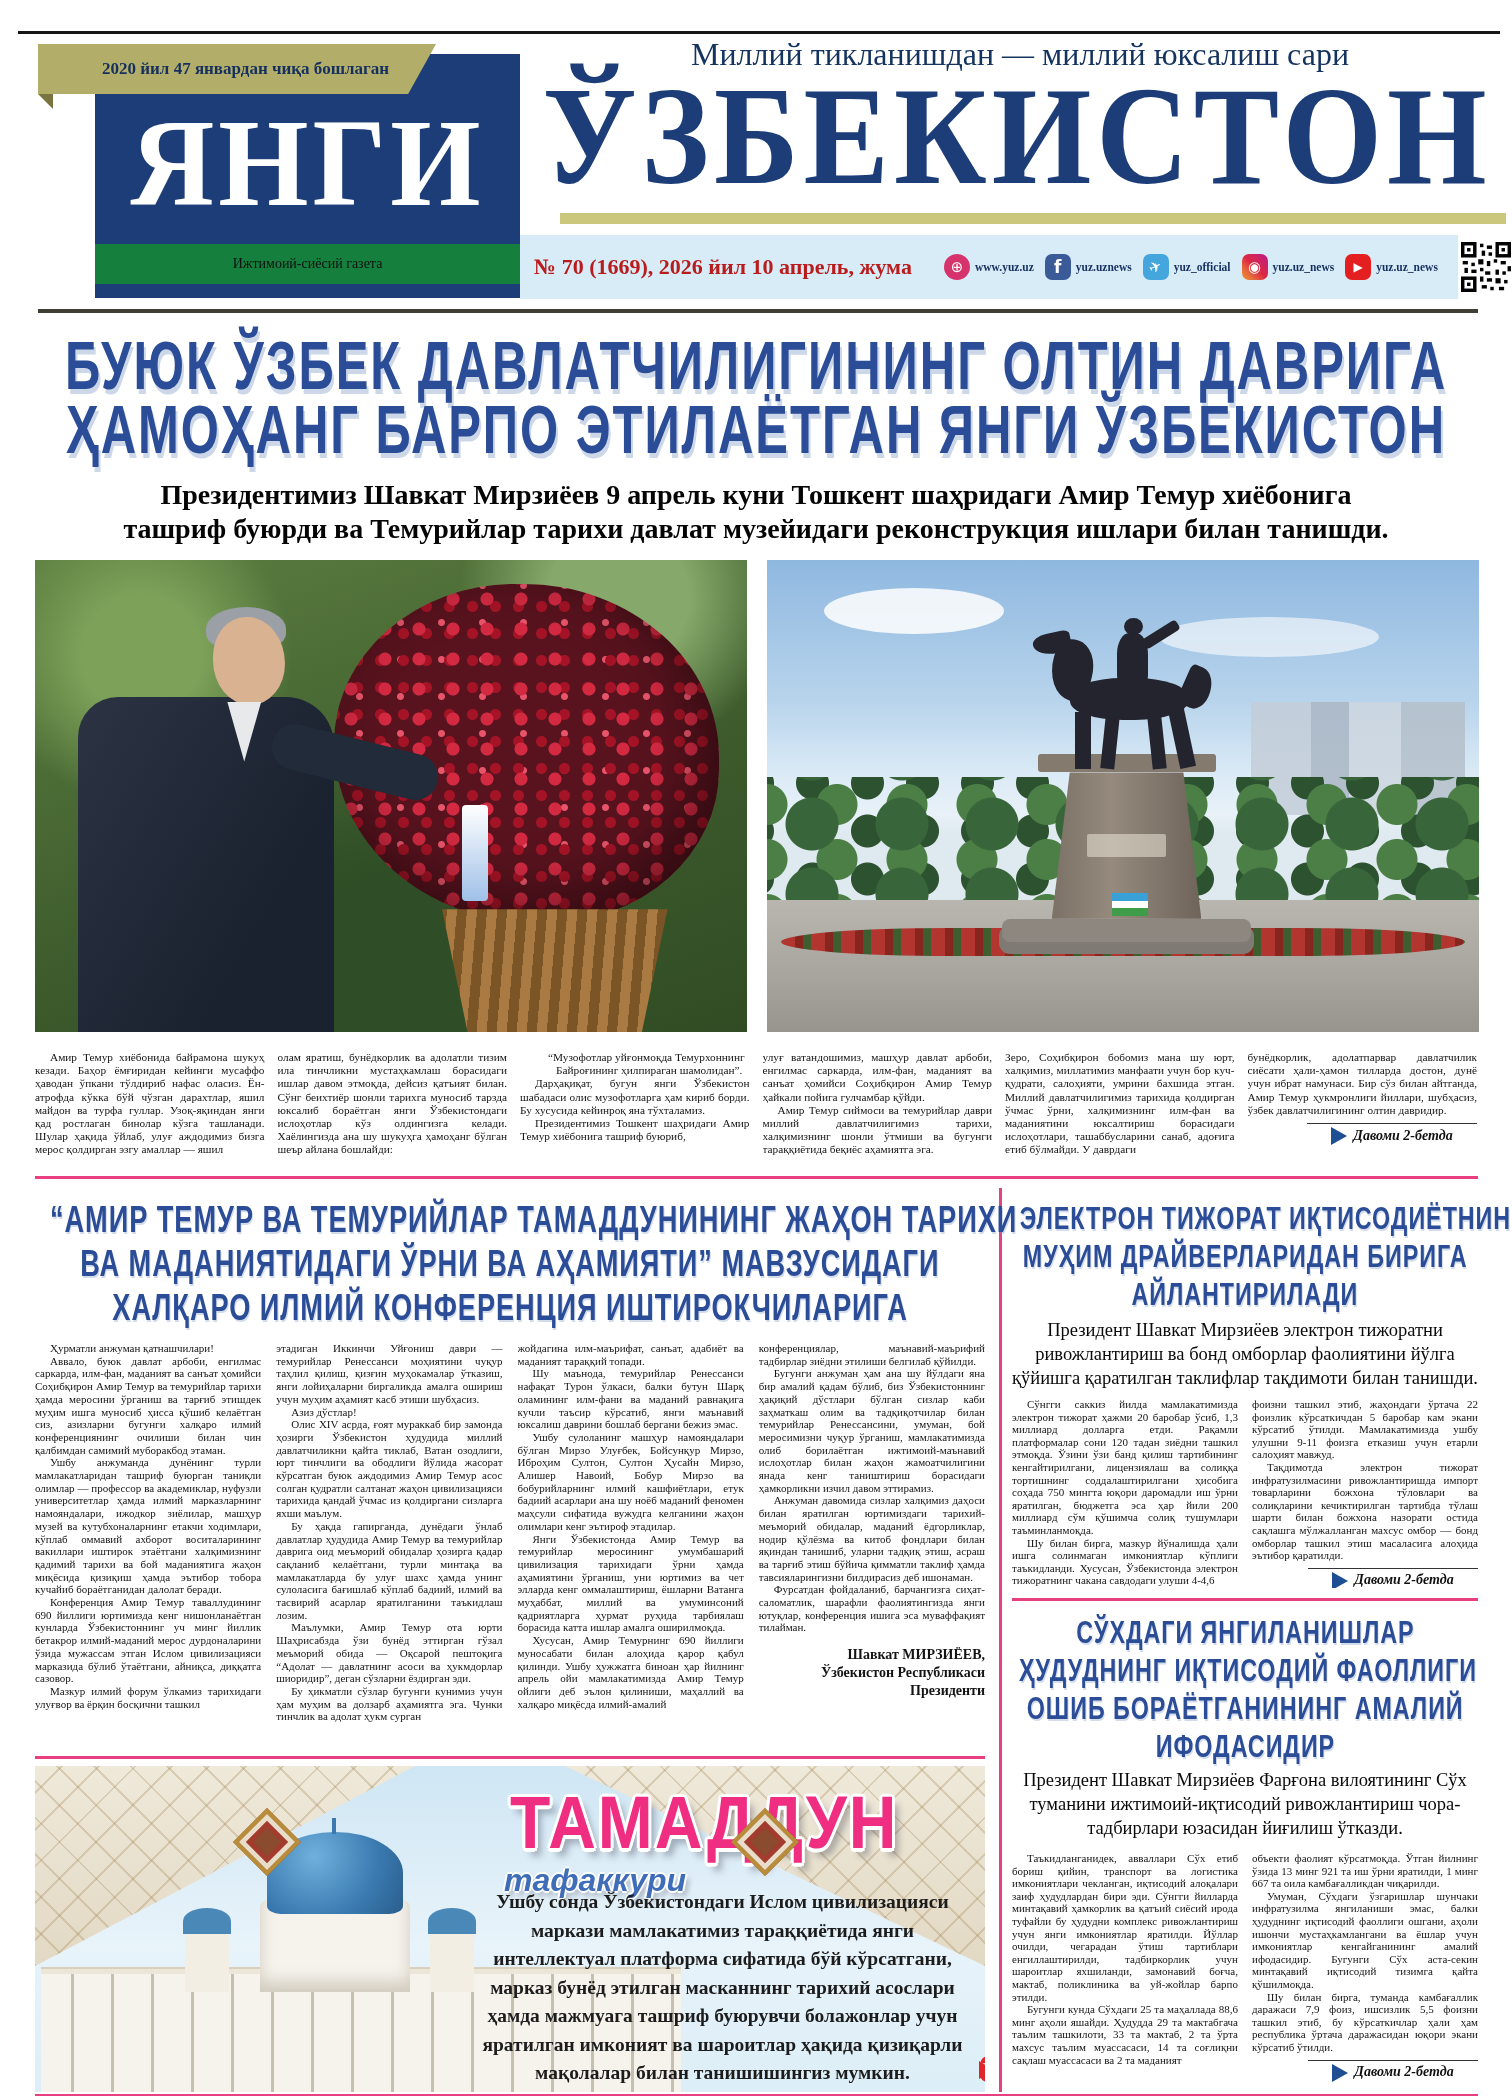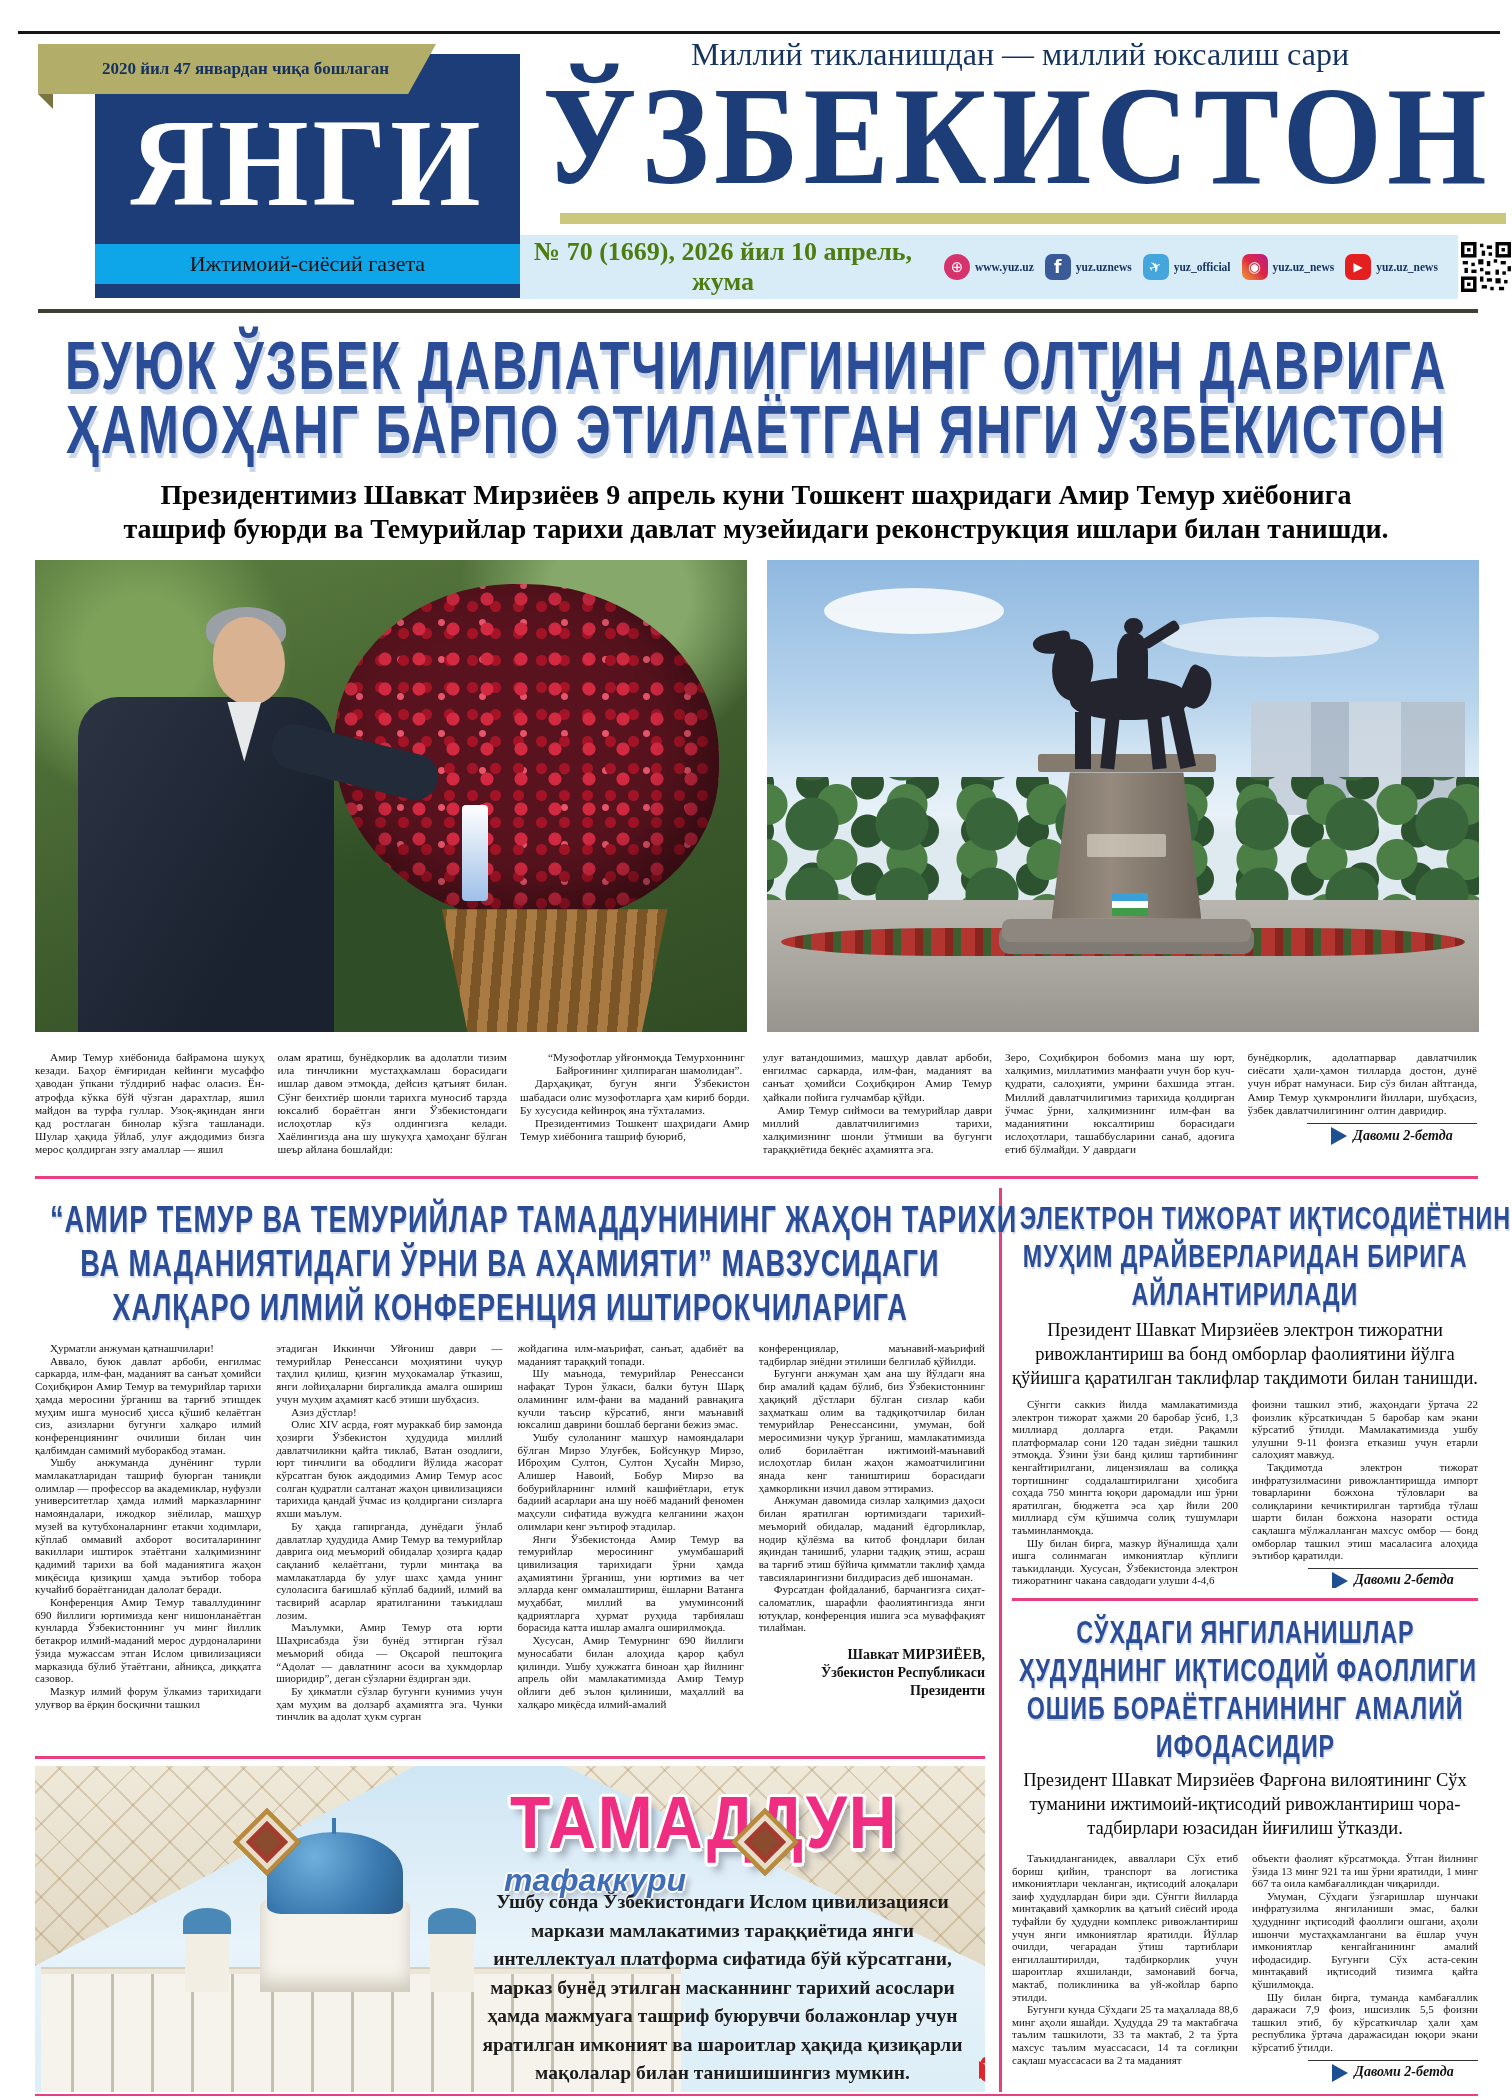--- a/index.html
+++ b/index.html
@@ -10,32 +10,32 @@
   .masthead-left{position:absolute;left:95px;top:54px;width:425px;height:190px;background:#1c3d78;
         display:flex;align-items:flex-end;justify-content:center;}
   .masthead-left span{color:#fff;font-weight:bold;font-size:116px;line-height:150px;letter-spacing:4px;
         transform:scaleY(1.08);transform-origin:bottom;}
   .founded-tag{position:absolute;left:38px;top:44px;width:398px;height:50px;background:#b2ad69;
         clip-path:polygon(0 0,100% 0,93% 100%,0 100%);display:flex;align-items:center;z-index:3;
         padding-left:64px;box-sizing:border-box;}
   .founded-tag span{font-weight:bold;font-size:17px;color:#15305f;}
   .tag-fold{position:absolute;left:38px;top:94px;width:0;height:0;z-index:2;
         border-top:15px solid #7a7540;border-left:15px solid transparent;}
-  .gazeta-label{position:absolute;left:95px;top:244px;width:425px;height:40px;background:#0ea5e9;
-        display:flex;align-items:center;justify-content:center;font-size:22px;color:#101010;}
+  .gazeta-label{position:absolute;left:95px;top:244px;width:425px;height:40px;background:#15803d;
+        display:flex;align-items:center;justify-content:center;font-size:14px;color:#101010;}
   .navy-bar{position:absolute;left:95px;top:284px;width:425px;height:14px;background:#1c3d78;}
   .slogan{position:absolute;left:545px;top:36px;width:950px;text-align:center;
         font-size:32px;color:#14335f;}
   .masthead-right{position:absolute;left:528px;top:64px;width:978px;text-align:center;
         font-weight:bold;font-size:128px;line-height:130px;color:#1c3d78;letter-spacing:5px;}
   .masthead-right span{display:inline-block;transform:scaleY(1.1);transform-origin:top;}
   .olive-underline{position:absolute;left:560px;top:213px;width:946px;height:11px;background:#cbc77d;}
   .info-bar{position:absolute;left:520px;top:235px;width:938px;height:64px;background:#d8ecf8;
         display:flex;align-items:center;box-sizing:border-box;padding:0 8px;}
-  .issue{width:390px;text-align:center;font-weight:bold;font-size:26px;color:#4d7c0f;}
+  .issue{width:390px;text-align:center;font-weight:bold;font-size:22px;color:#b91c1c;}
   .socials{display:flex;align-items:center;gap:11px;margin-left:26px;}
   .soc{display:flex;align-items:center;gap:5px;}
   .sic{width:26px;height:26px;border-radius:7px;color:#fff;display:inline-flex;align-items:center;
         justify-content:center;font-size:15px;font-family:"DejaVu Sans",sans-serif;flex:none;}
   .site{background:#d6336c;border-radius:50%;}
   .fb{background:#3a5a98;font-weight:bold;font-size:17px;}
   .tg{background:#45a6dd;}
   .tg i{font-style:normal;display:inline-block;transform:rotate(-25deg);}
   .ig{background:linear-gradient(45deg,#f09433,#e6683c 25%,#dc2743 50%,#cc2366 75%,#bc1888);}
   .yt{background:#e31f1f;font-size:12px;}

